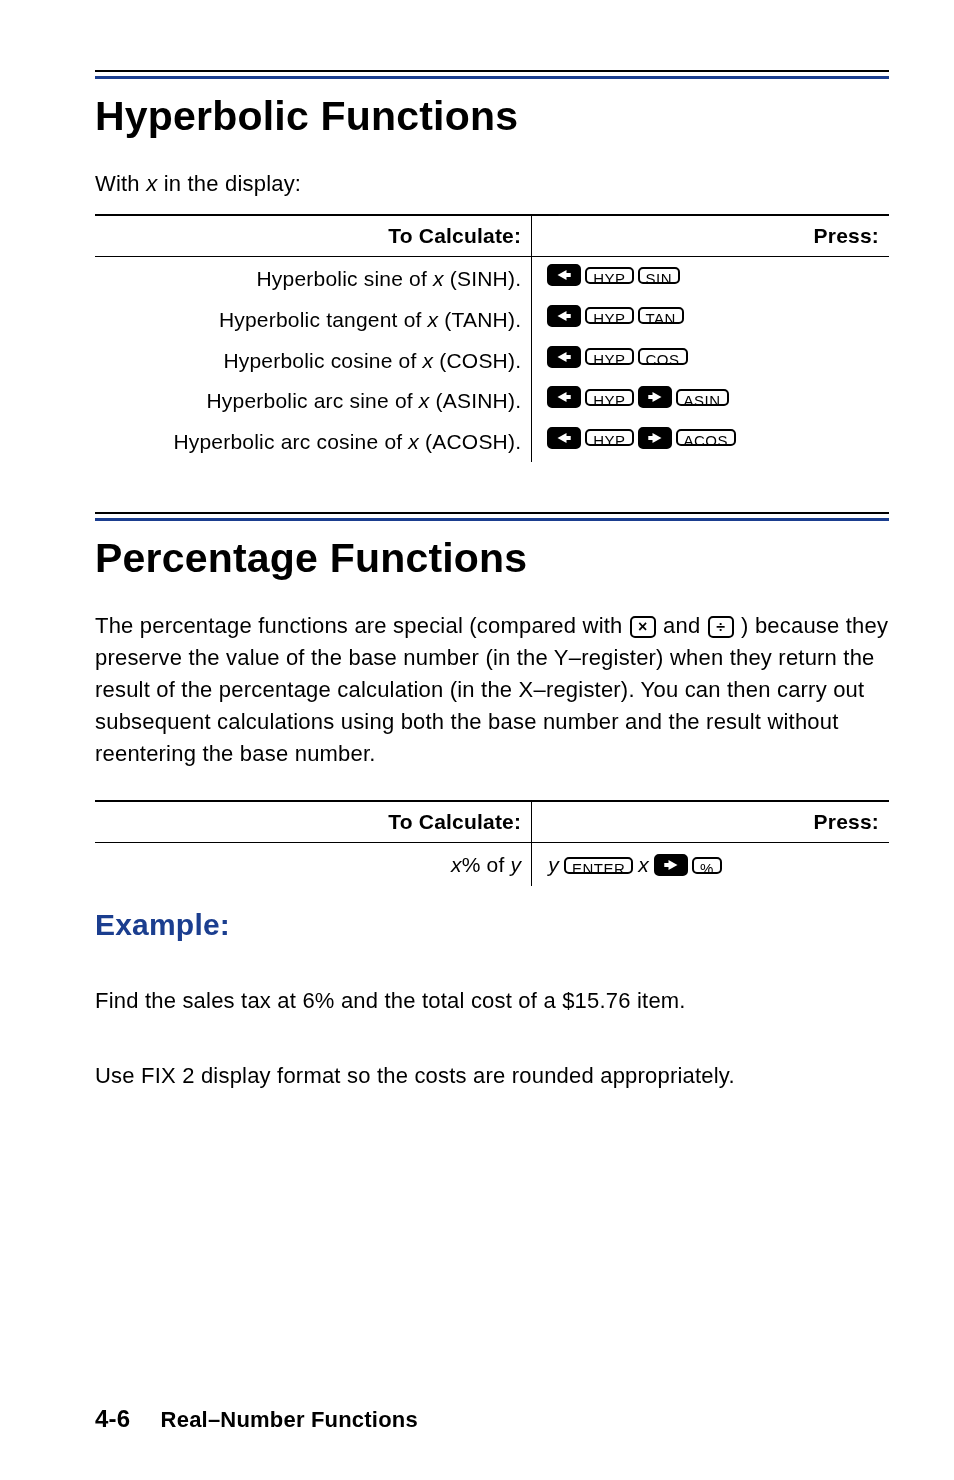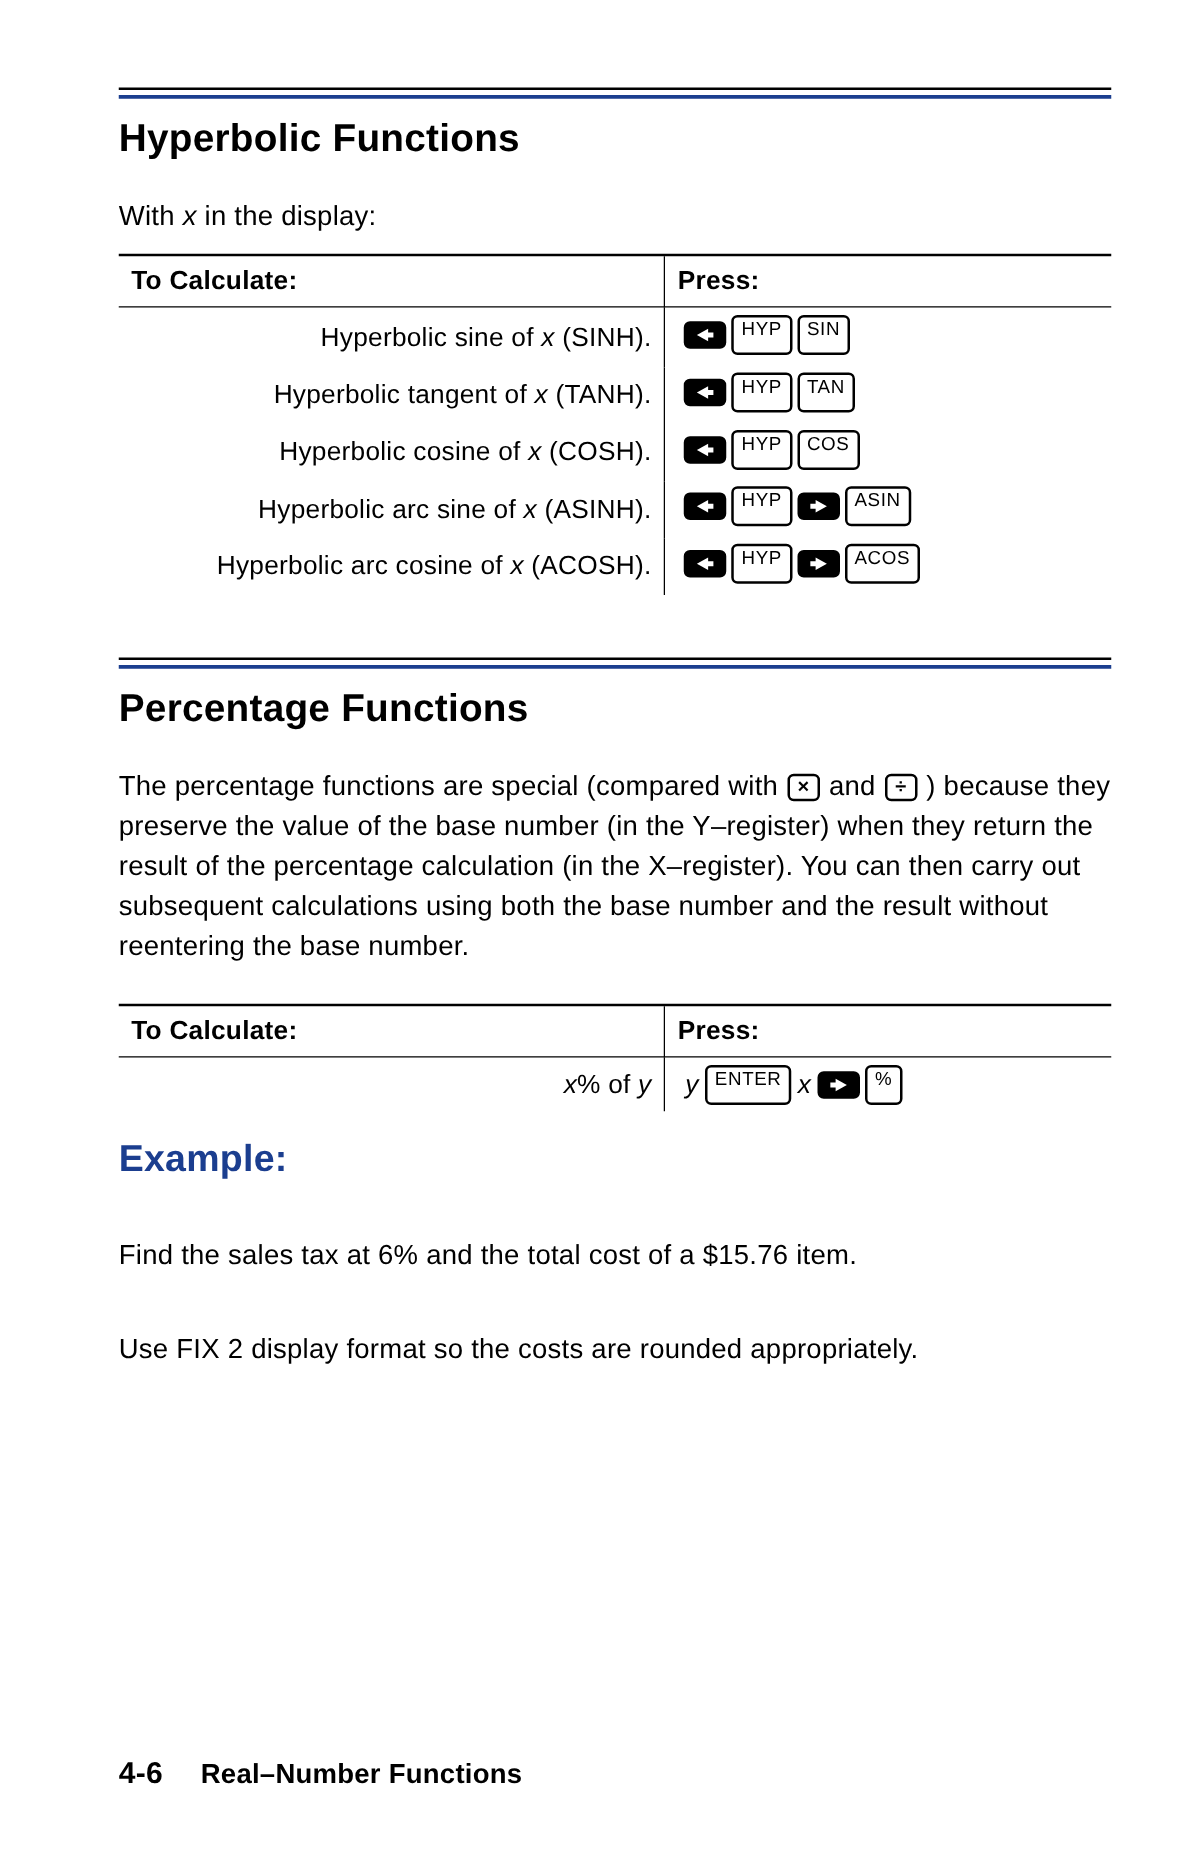--- a/index.html
+++ b/index.html
@@ -20,21 +20,21 @@
     border-top: 2px solid #000;
     margin: 0 0 4px 0;
   }
   .hr-acc {
     border: none;
     border-top: 3px solid #1b3e8f;
     margin: 0 0 14px 0;
     width: 100%;
   }
   h2.section {
-    font-size: 31px;
+    font-size: 41px;
     font-weight: bold;
     margin: 0 0 28px 0;
   }
   p.lead {
     font-size: 22px;
     margin: 0 0 14px 0;
     line-height: 1.45;
   }
   p.spaced { margin-top: 43px; }
   .ital { font-style: italic; }
@@ -50,39 +50,39 @@
     margin-bottom: 50px;
   }
   table.fn th, table.fn td {
     font-size: 21px;
     padding: 4px 10px;
     vertical-align: middle;
     line-height: 1.55;
   }
   table.fn th {
     font-weight: bold;
-    text-align: left;
+    text-align: right;
     border-top: 2px solid #000;
     border-bottom: 1px solid #000;
   }
   table.fn th.col-left { width: 55%; border-right: 1px solid #000; }
   table.fn th.col-right { width: 45%; }
   table.fn td.left { border-right: 1px solid #000; text-align:right; padding-left: 14px;}
   table.fn td.right { text-align: left; padding-left: 14px; white-space: nowrap; }
   table.fn tr.lastrow td { border-bottom: 2px solid #000; }
   table.fn tr.firstbody td { padding-top: 6px; }
 
   
   .key {
     display: inline-block;
     vertical-align: middle;
     border: 2px solid #000;
     border-radius: 5px;
     padding: 0 6px;
-    height: 32px;
+    height: 17px;
     line-height: 19px;
     font-family: Arial, Helvetica, sans-serif;
     font-stretch: normal;
     font-size: 15px;
     font-weight: normal;
     letter-spacing: 0.5px;
     margin: 0 1px;
     background: #fff;
     position: relative;
     box-sizing: border-box;

